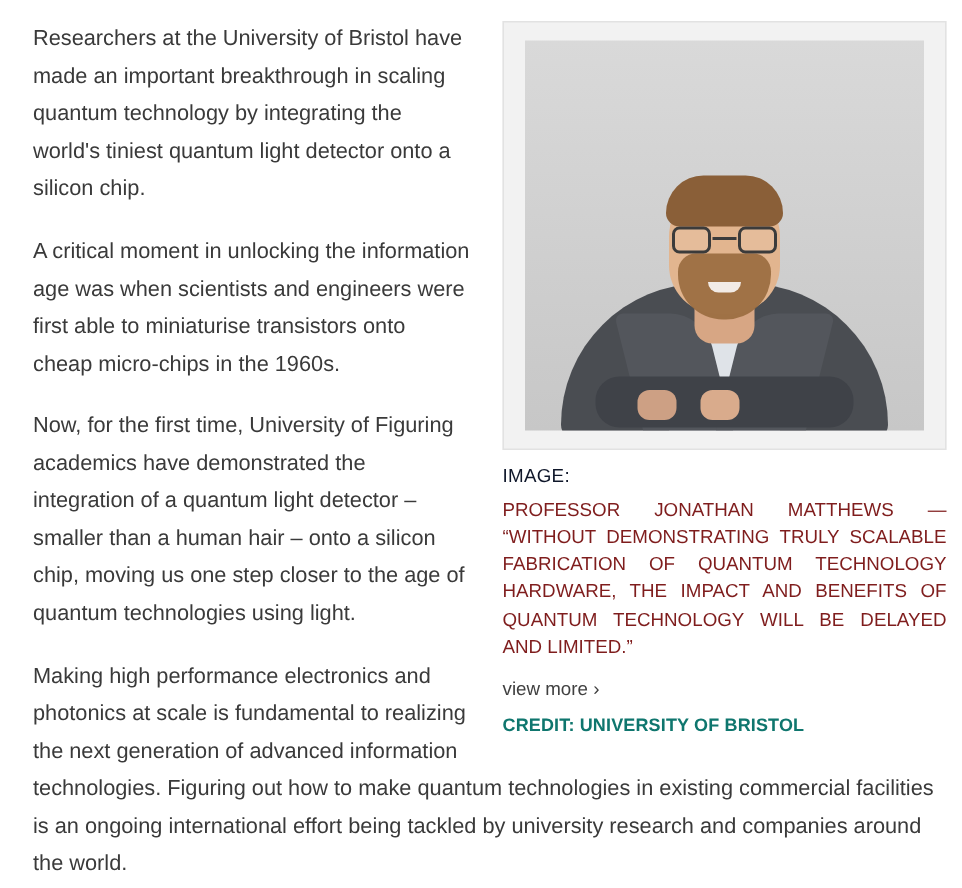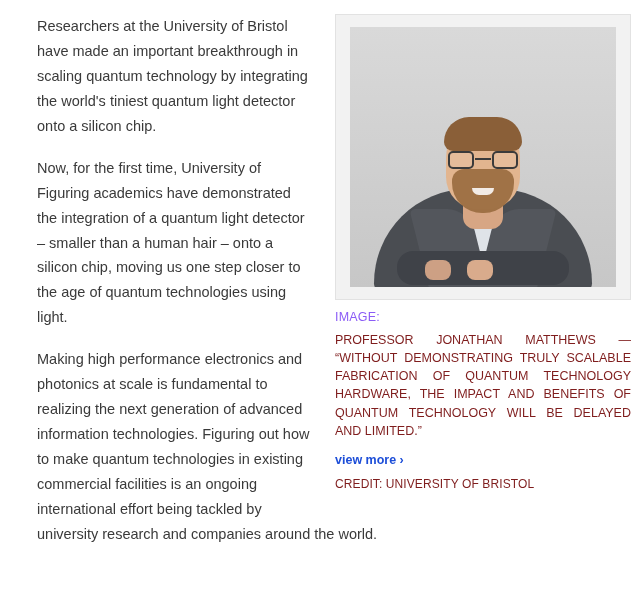--- a/index.html
+++ b/index.html
@@ -20,21 +20,21 @@
     height: 592px;
     box-sizing: border-box;
     padding: 14px 10px 0 22px;
   }
   .article-body {
     font-size: 14.5px;
     line-height: 1.72;
     color: #3a3a3a;
   }
   .article-body p {
-    margin: 0 0 17px 15px;
+    margin: 0 0 17px 0;
   }
   
   .figure {
     float: right;
     width: 296px;
     margin: 0 0 10px 22px;
     background: #ffffff;
   }
   .figure-imgbox {
     width: 296px;
@@ -193,43 +193,43 @@
     height: 2px;
     background: #3b3b3b;
   }
   .figure-caption {
     padding: 10px 0 0 0;
     width: 296px;
     box-sizing: border-box;
   }
   .cap-label {
     font-size: 12.5px;
-    color: #8b5cf6;
+    color: #0f172a;
     letter-spacing: .2px;
     margin-bottom: 7px;
   }
   .cap-text {
     font-size: 12.5px;
     line-height: 1.45;
     color: #7f1d1d;
     text-align: justify;
     margin: 0 0 10px 0;
   }
   .cap-more {
     font-size: 12.5px;
-    color: #1d4ed8;
+    color: #404040;
     text-decoration: none;
     display: inline-block;
     margin-bottom: 10px;
-    font-weight: bold;
   }
   .cap-credit {
     font-size: 12px;
-    color: #7f1d1d;
+    color: #0f766e;
     letter-spacing: .1px;
+    font-weight: bold;
   }
   .clear { clear: both; }
 </style>
 </head>
 <body>
 
 <div class="page">
 
   <figure class="figure">
     <div class="figure-imgbox">
@@ -256,18 +256,19 @@
     <figcaption class="figure-caption">
       <div class="cap-label">IMAGE:</div>
       <p class="cap-text">PROFESSOR JONATHAN MATTHEWS — “WITHOUT DEMONSTRATING TRULY SCALABLE FABRICATION OF QUANTUM TECHNOLOGY HARDWARE, THE IMPACT AND BENEFITS OF QUANTUM TECHNOLOGY WILL BE DELAYED AND LIMITED.”</p>
       <a class="cap-more" href="#">view more ›</a>
       <div class="cap-credit">CREDIT: UNIVERSITY OF BRISTOL</div>
     </figcaption>
   </figure>
 
   <div class="article-body">
     <p>Researchers at the University of Bristol have made an important breakthrough in scaling quantum technology by integrating the world's tiniest quantum light detector onto a silicon chip.</p>
+    <p>A critical moment in unlocking the information age was when scientists and engineers were first able to miniaturise transistors onto cheap micro-chips in the 1960s.</p>
     <p>Now, for the first time, University of Figuring academics have demonstrated the integration of a quantum light detector – smaller than a human hair – onto a silicon chip, moving us one step closer to the age of quantum technologies using light.</p>
     <p>Making high performance electronics and photonics at scale is fundamental to realizing the next generation of advanced information technologies. Figuring out how to make quantum technologies in existing commercial facilities is an ongoing international effort being tackled by university research and companies around the world.</p>
   </div>
 
   <div class="clear"></div>
 </div>
 
 </body></html>

